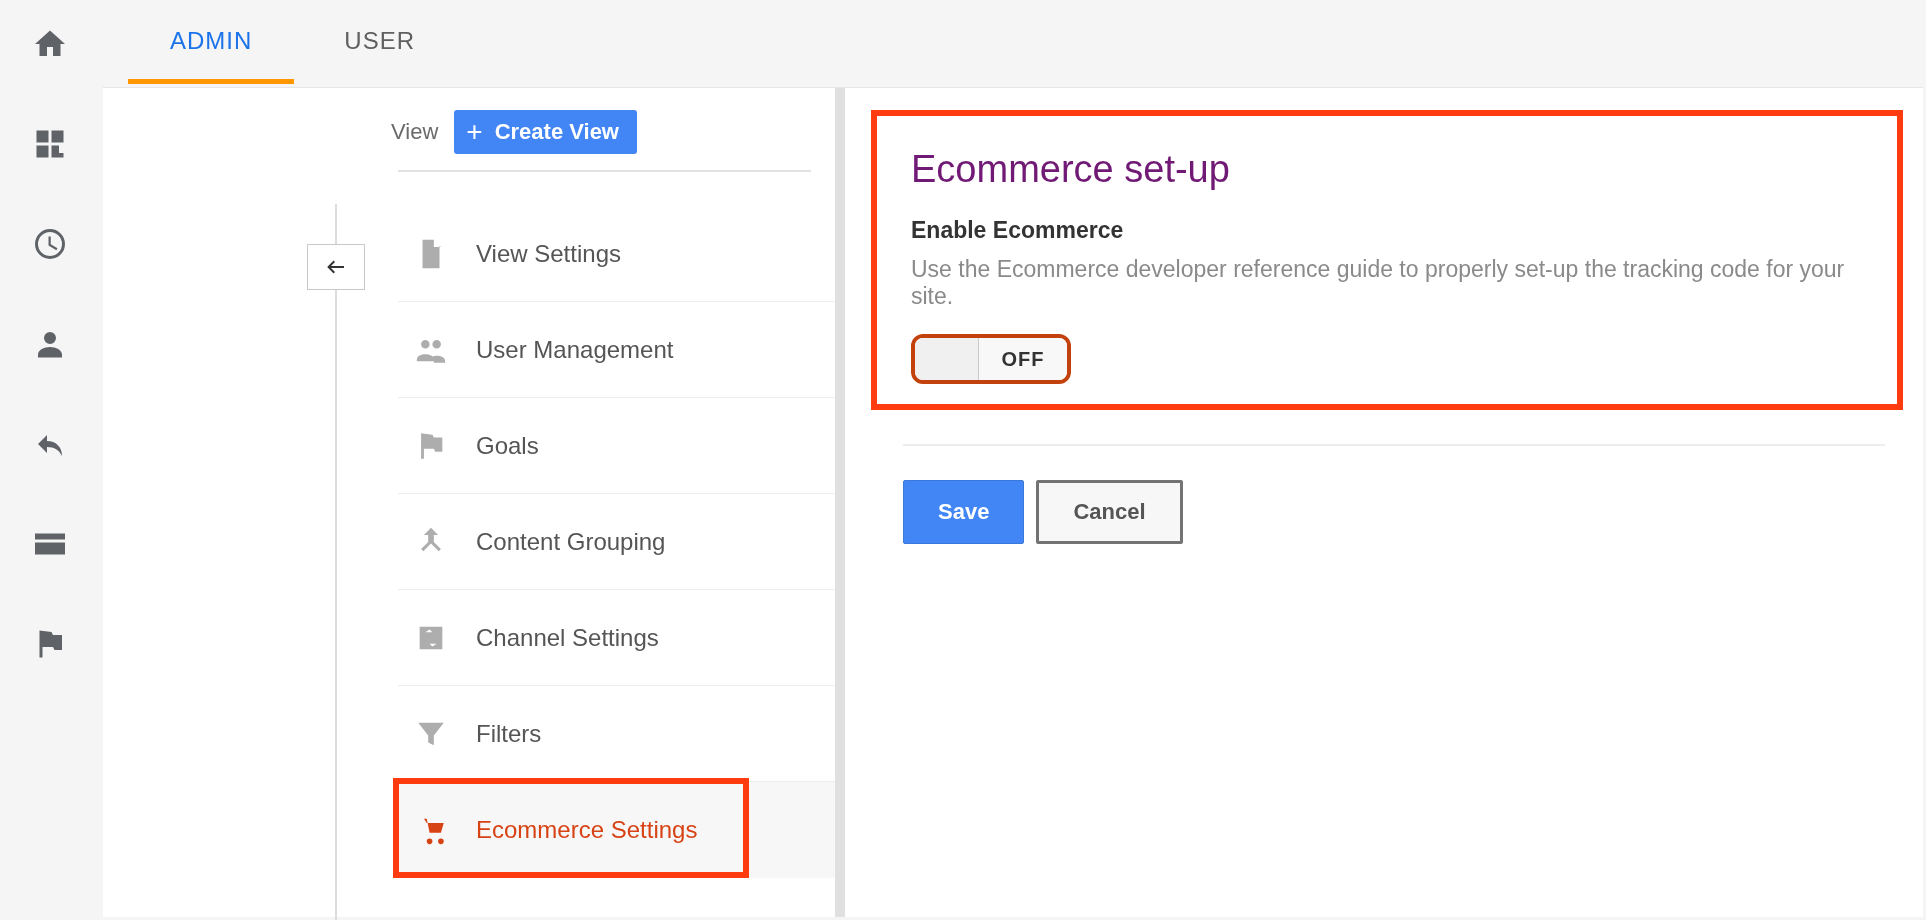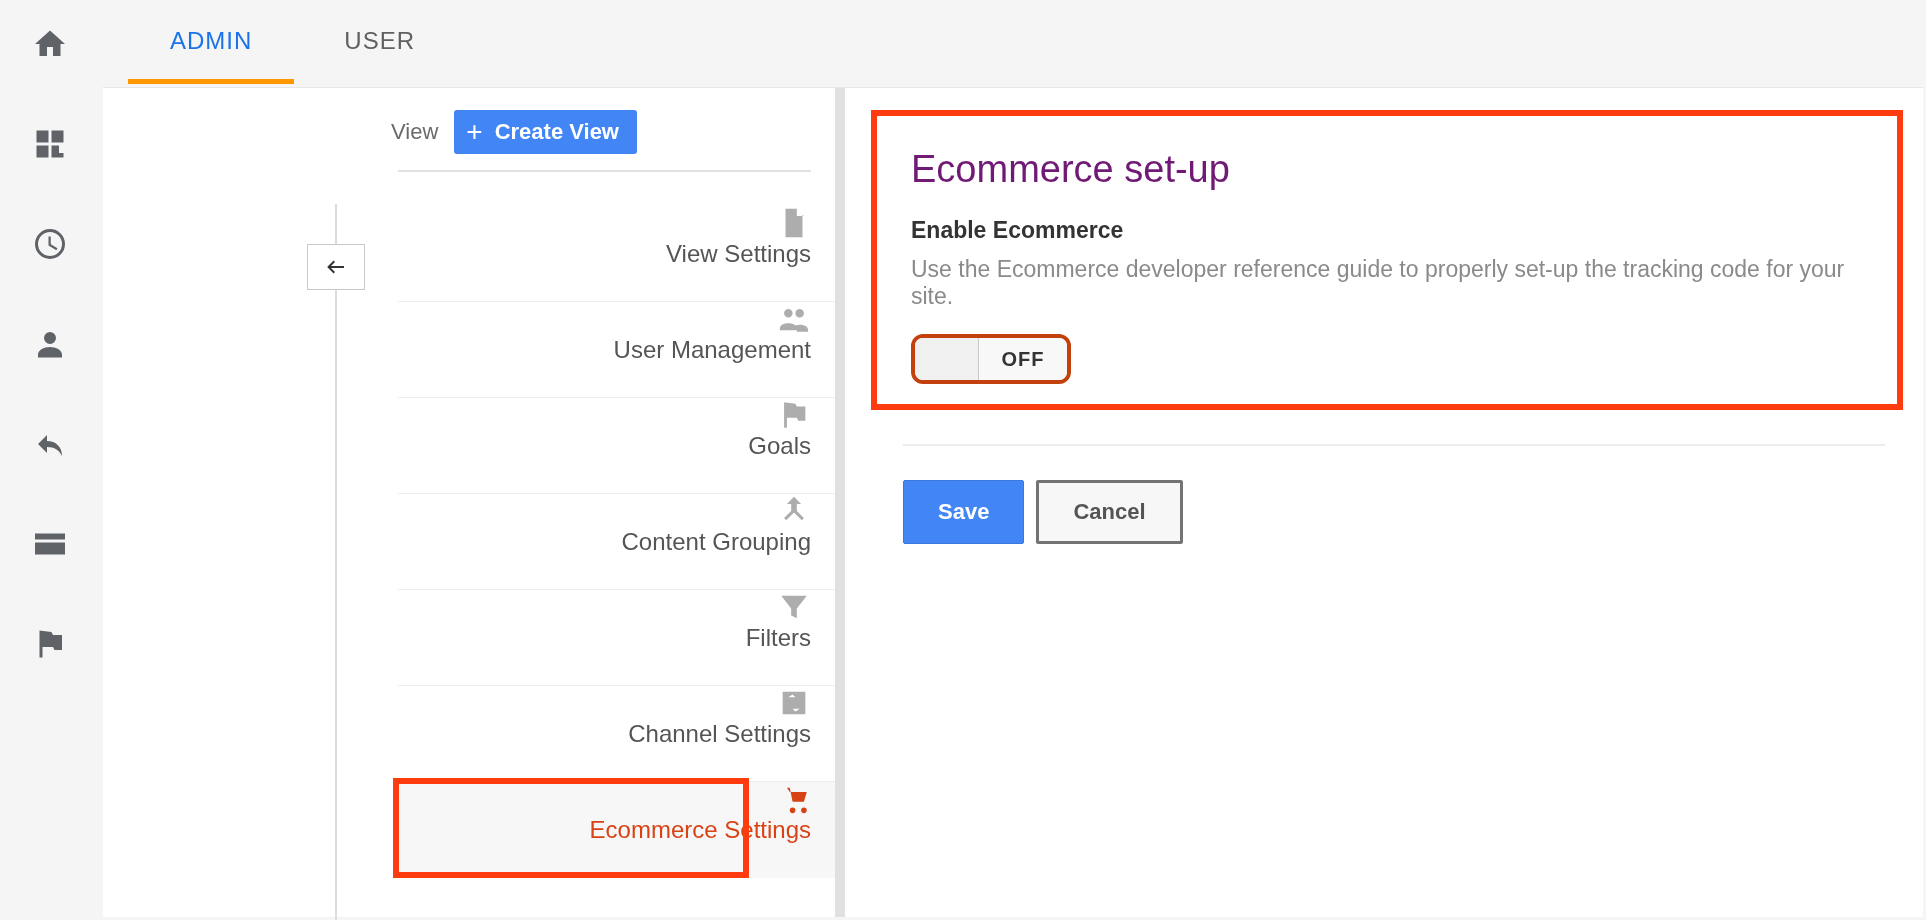--- a/index.html
+++ b/index.html
@@ -133,28 +133,28 @@
     }
 
     .navlist {
       position: absolute;
       left: 295px;
       right: 0;
       top: 118px;
     }
     .navitem {
       display: flex;
-      align-items: flex-end;
+      align-items: center;
+      gap: 28px;
       height: 96px;
       padding: 0 24px 0 16px;
       border-bottom: 1px solid #eee;
       cursor: pointer;
       color: #4d4d4d;
       position: relative;
-      flex-direction: column;
     }
     .navitem:last-child { border-bottom: none; }
     .navitem svg { width: 34px; height: 34px; fill: #adadad; }
     .navitem .label { font-size: 24px; color: #555; }
     .navitem.selected { background: #f7f7f7; }
     .navitem.selected .label { color: #d84315; }
     .navitem.selected svg { fill: #d84315; }
 
     
     .highlight-box {
@@ -332,29 +332,29 @@
             <span class="label">Goals</span>
           </div>
           <div class="navitem">
             <svg viewBox="0 0 24 24">
                 <path d="M12 2l5 5h-3v5l5 5-1.5 1.5L12 13l-5.5 5.5L5 17l5-5V7H7z"></path>
               </svg>
             <span class="label">Content Grouping</span>
           </div>
           <div class="navitem">
             <svg viewBox="0 0 24 24">
+                <path d="M4 4h16v16H4zM8 8h5l-2-2M16 16h-5l2 2M8 8v4m8 0v4"></path>
+              </svg>
+            <span class="label">Channel Settings</span>
+          </div>
+          <div class="navitem">
+            <svg viewBox="0 0 24 24">
                 <path d="M3 4h18l-7 9v7l-4-2v-5z"></path>
               </svg>
             <span class="label">Filters</span>
-          </div>
-          <div class="navitem">
-            <svg viewBox="0 0 24 24">
-                <path d="M4 4h16v16H4zM8 8h5l-2-2M16 16h-5l2 2M8 8v4m8 0v4"></path>
-              </svg>
-            <span class="label">Channel Settings</span>
           </div>
           <div class="navitem selected">
             <svg viewBox="0 0 24 24">
                 <path d="M7 4h2l2 10h8l2-7H9M9 20a2 2 0 104 0 2 2 0 00-4 0zm8 0a2 2 0 104 0 2 2 0 00-4 0z"></path>
               </svg>
             <span class="label">Ecommerce Settings</span>
           </div>
         </div>
 
         <div class="highlight-box highlight-side"></div>

